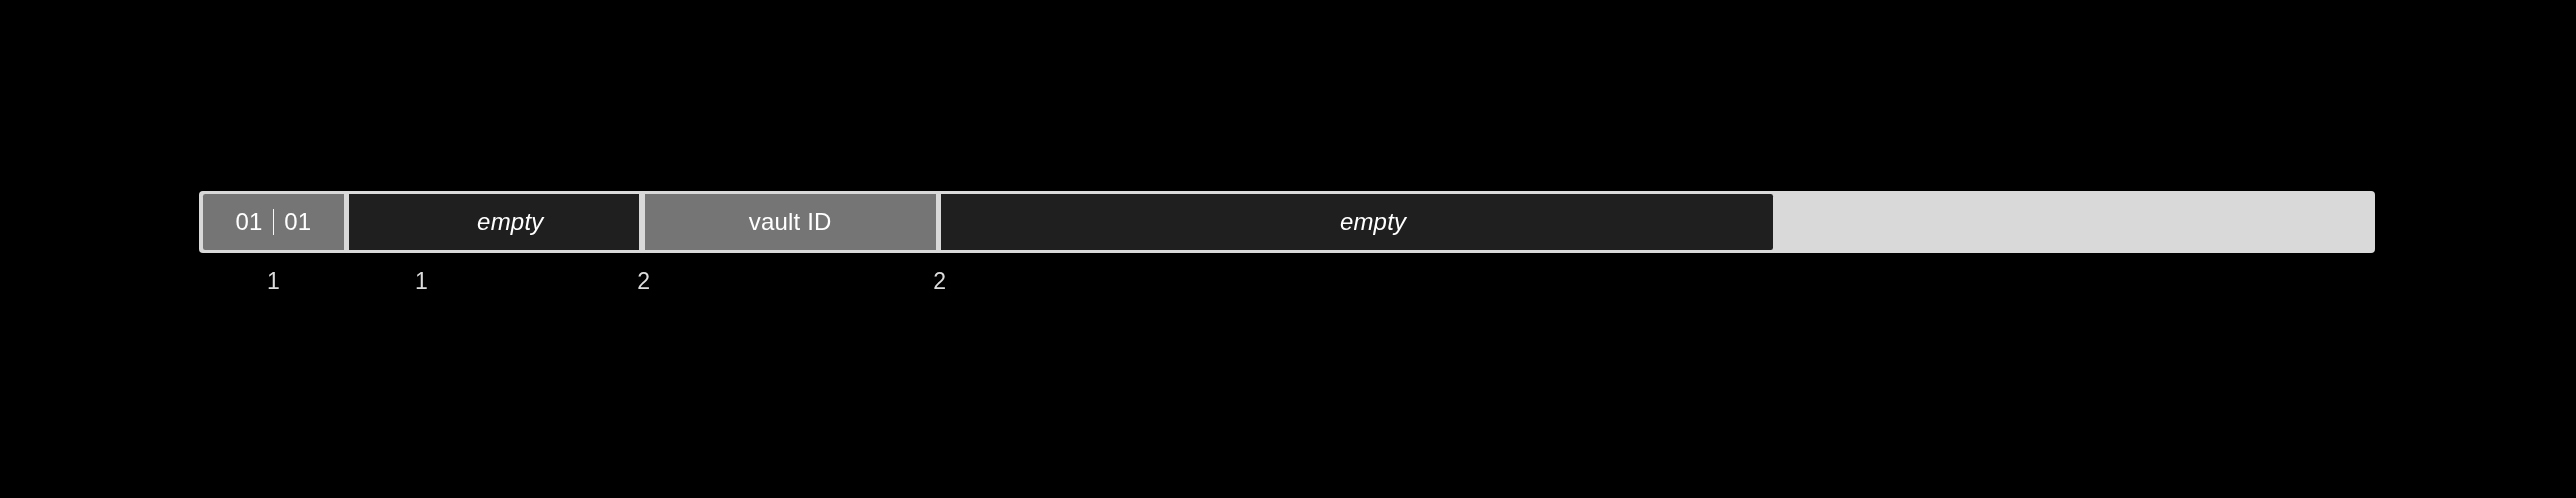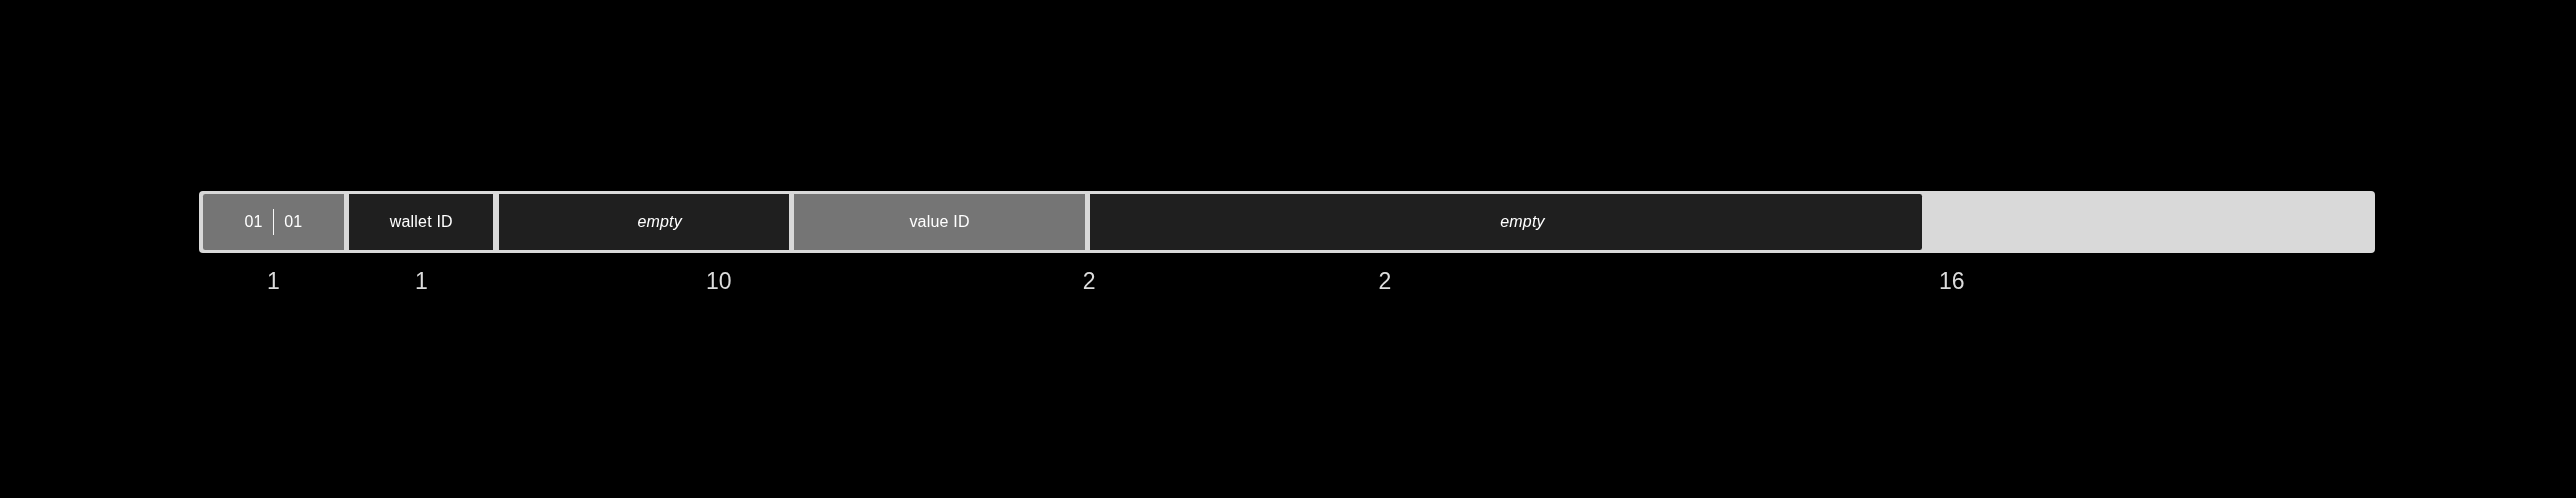--- a/index.html
+++ b/index.html
@@ -38,21 +38,21 @@
     padding: 3.1px 3.9px;
     gap: 5.4px;
   }
 
   .field {
     box-sizing: border-box;
     height: 100%;
     display: flex;
     align-items: center;
     justify-content: center;
-    font-size: 16px;
+    font-size: 24px;
     line-height: 1;
     color: #ffffff;
     white-space: nowrap;
     overflow: hidden;
     letter-spacing: 0.2px;
   }
 
   .field.grey { background: #757575; }
   .field.dark { background: #1f1f1f; }
   .field.italic { font-style: italic; padding-left: 32px; }
@@ -108,42 +108,37 @@
   <div class="byte-bar">
 
     <div class="field grey rounded-left" style="width:141px">
       <span class="opcode">
         <span>01</span>
         <span class="sep"></span>
         <span>01</span>
       </span>
     </div>
 
-    <div class="field dark" style="width:144px">
-      <span>wallet ID</span>
-    </div>
 
 
     <div class="field dark italic" style="width:290px">
       <span>empty</span>
     </div>
 
     <div class="field grey" style="width:291px">
-      <span>value ID</span>
+      <span>vault ID</span>
     </div>
 
     <div class="field dark italic rounded-right" style="width:832px">
       <span>empty</span>
     </div>
 
   </div>
 
   <div class="size-row">
     <div class="size-cell" style="width:141px">1</div>
     <div class="size-cell" style="width:144px">1</div>
-    <div class="size-cell" style="width:440px">10</div>
     <div class="size-cell" style="width:290px">2</div>
     <div class="size-cell" style="width:291px">2</div>
-    <div class="size-cell" style="width:832px">16</div>
   </div>
 
 </div>
 
 
 </body></html>

